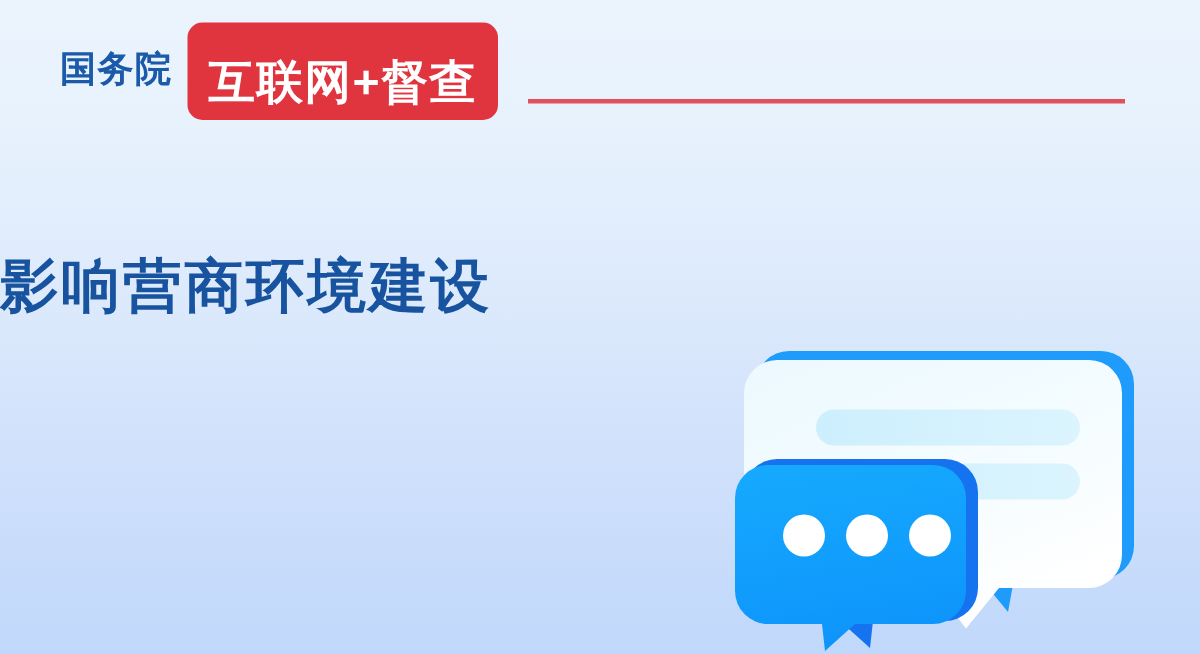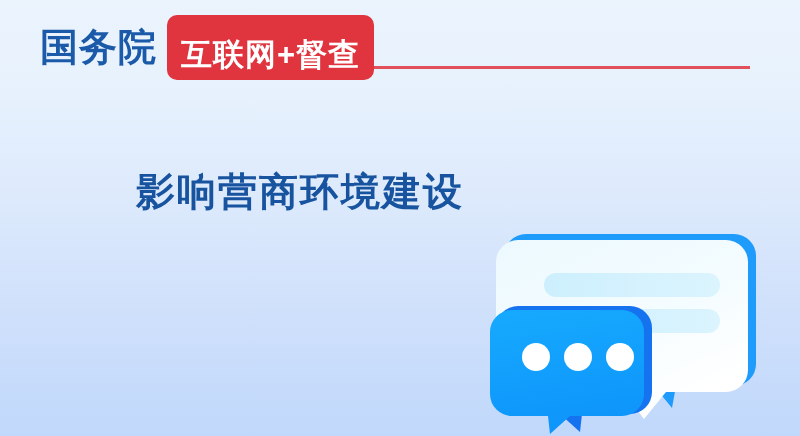--- a/index.html
+++ b/index.html
@@ -24,21 +24,21 @@
   
   #header {
     position: absolute;
     left: 40px;
     top: 22px;
     height: 50px;
     display: flex;
     align-items: center;
   }
   #org-name {
-    font-size: 38px;
+    font-size: 24px;
     font-weight: bold;
     color: #1a5aa8;
     letter-spacing: 1px;
     line-height: 1;
     white-space: nowrap;
   }
   #badge {
     margin-left: 10px;
     background: #e0343f;
     color: #ffffff;
@@ -62,21 +62,20 @@
     opacity: .85;
     z-index: 1;
   }
 
   
   #headline {
     position: absolute;
     left: 0;
     top: 163px;
     width: 600px;
-    text-align: center;
     color: #17539f;
     font-size: 39px;
     font-weight: bold;
     letter-spacing: 2px;
     line-height: 57px;
   }
   #headline .line { display: block; white-space: nowrap; }
 
   
   #illustration {

